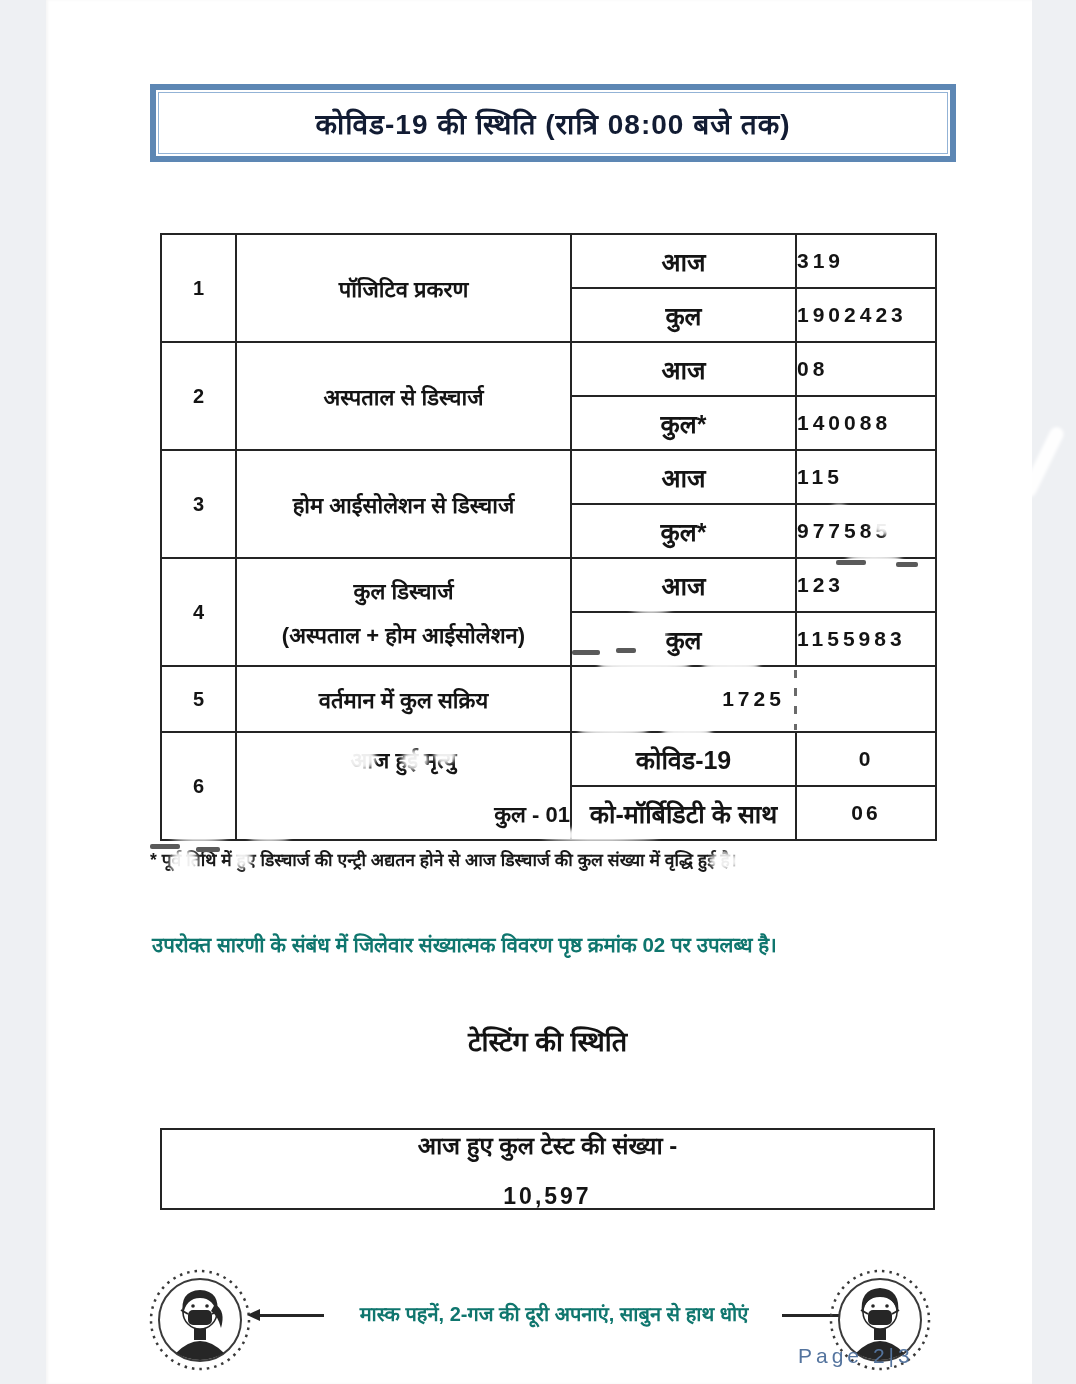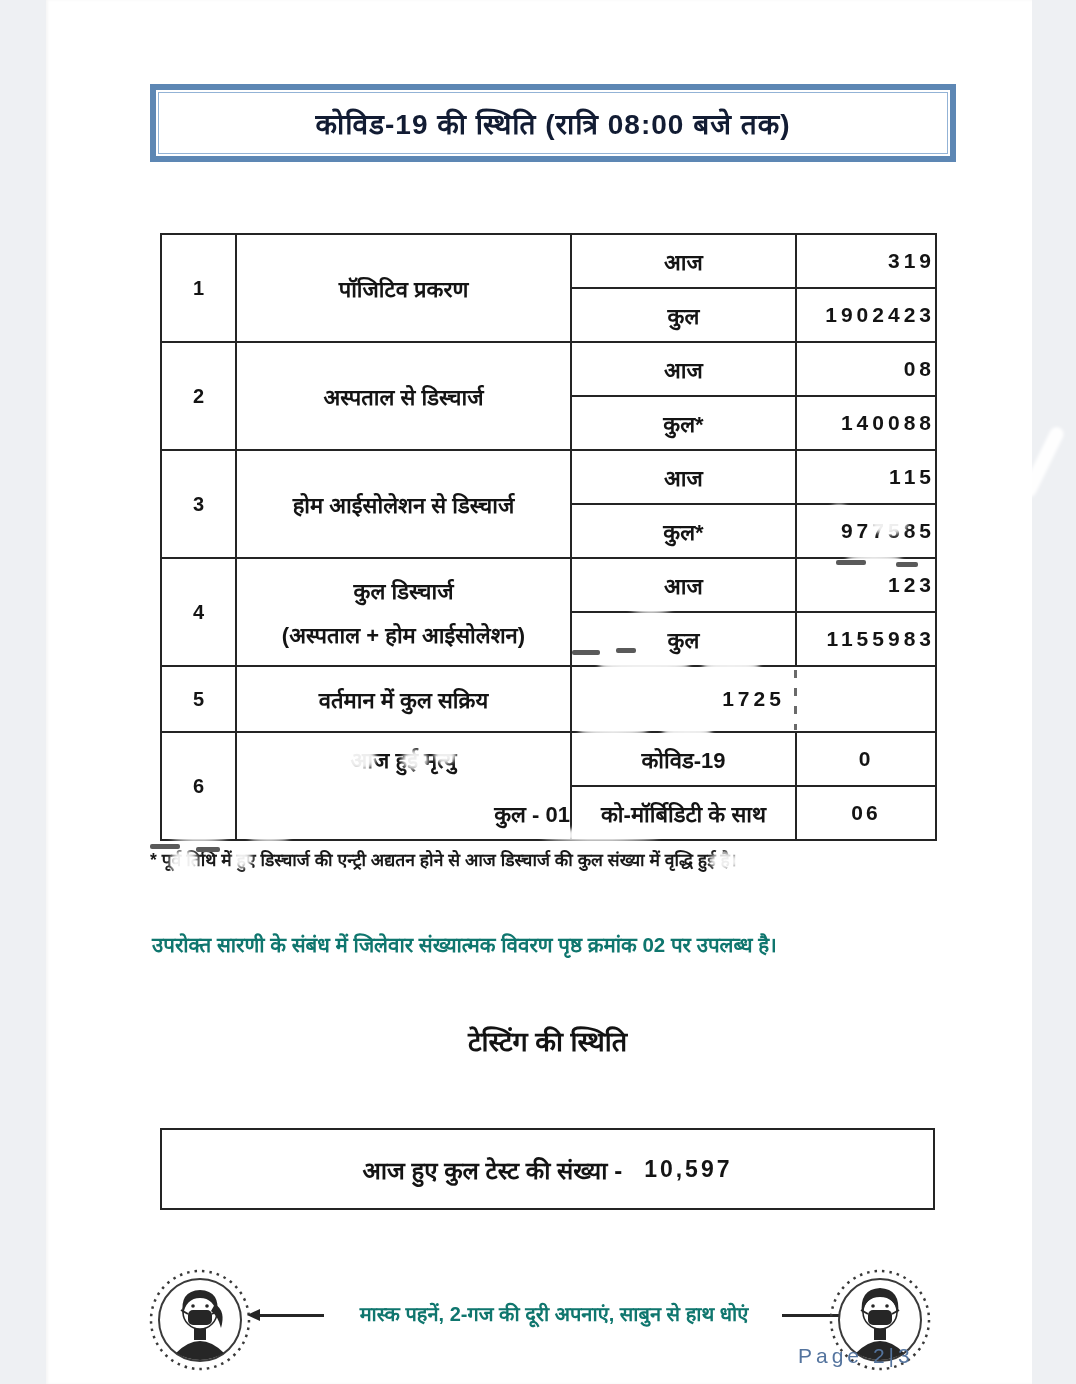--- a/index.html
+++ b/index.html
@@ -21,37 +21,37 @@
                    border-collapse:collapse;table-layout:fixed;}
   table.main-table td{border:2px solid #242424;font-weight:bold;color:#141414;
                       padding:0;vertical-align:middle;}
   col.c1{width:75px;}col.c2{width:335px;}col.c3{width:225px;}col.c4{width:140px;}
   tr.sub{height:54px;}
   tr.single{height:66px;}
   td.sl{text-align:center;font-size:20px;}
   td.desc{text-align:center;font-size:22px;}
   td.desc .l2{margin-top:14px;}
   td.desc.biggap .l2{margin-top:24px;text-align:right;}
-  td.klabel{text-align:center;font-size:22px;}
-  td.vnum{text-align:right;padding-right:12px;font-size:21px;letter-spacing:4px;}
+  td.klabel{text-align:center;font-size:25px;}
+  td.vnum{padding-right:12px;font-size:21px;letter-spacing:4px;}
   td.vnum.center{text-align:center;padding-right:0;letter-spacing:3px;}
   td.vmerged{text-align:center;font-size:21px;letter-spacing:4px;}
 
   
   .footnote{position:absolute;left:150px;top:847px;width:820px;
             font-size:17.5px;font-weight:bold;color:#191919;}
   .statement{position:absolute;left:152px;top:930px;width:820px;
              font-size:20.5px;font-weight:bold;color:#0f766e;}
   .testing-heading{position:absolute;left:160px;top:1022px;width:775px;
                    text-align:center;font-size:27px;font-weight:bold;color:#131313;}
 
   
   .test-box{position:absolute;left:160px;top:1128px;width:775px;height:82px;
             border:2px solid #242424;box-sizing:border-box;background:#fff;
-            display:flex;align-items:center;justify-content:center;gap:22px;}
+            display:flex;align-items:center;justify-content:center;gap:22px;flex-direction:column;}
   .test-box .tlabel{font-size:24px;font-weight:bold;color:#141414;}
   .test-box .tvalue{font-size:23px;font-weight:bold;color:#141414;letter-spacing:3px;}
 
   
   .person-icon{position:absolute;width:104px;height:104px;top:1268px;}
   .person-icon.left{left:148px;}
   .person-icon.right{left:828px;}
   .arrow{position:absolute;top:1314px;height:3px;background:#262626;}
   .arrow.left{left:260px;width:64px;}
   .arrow.right{left:782px;width:64px;}

